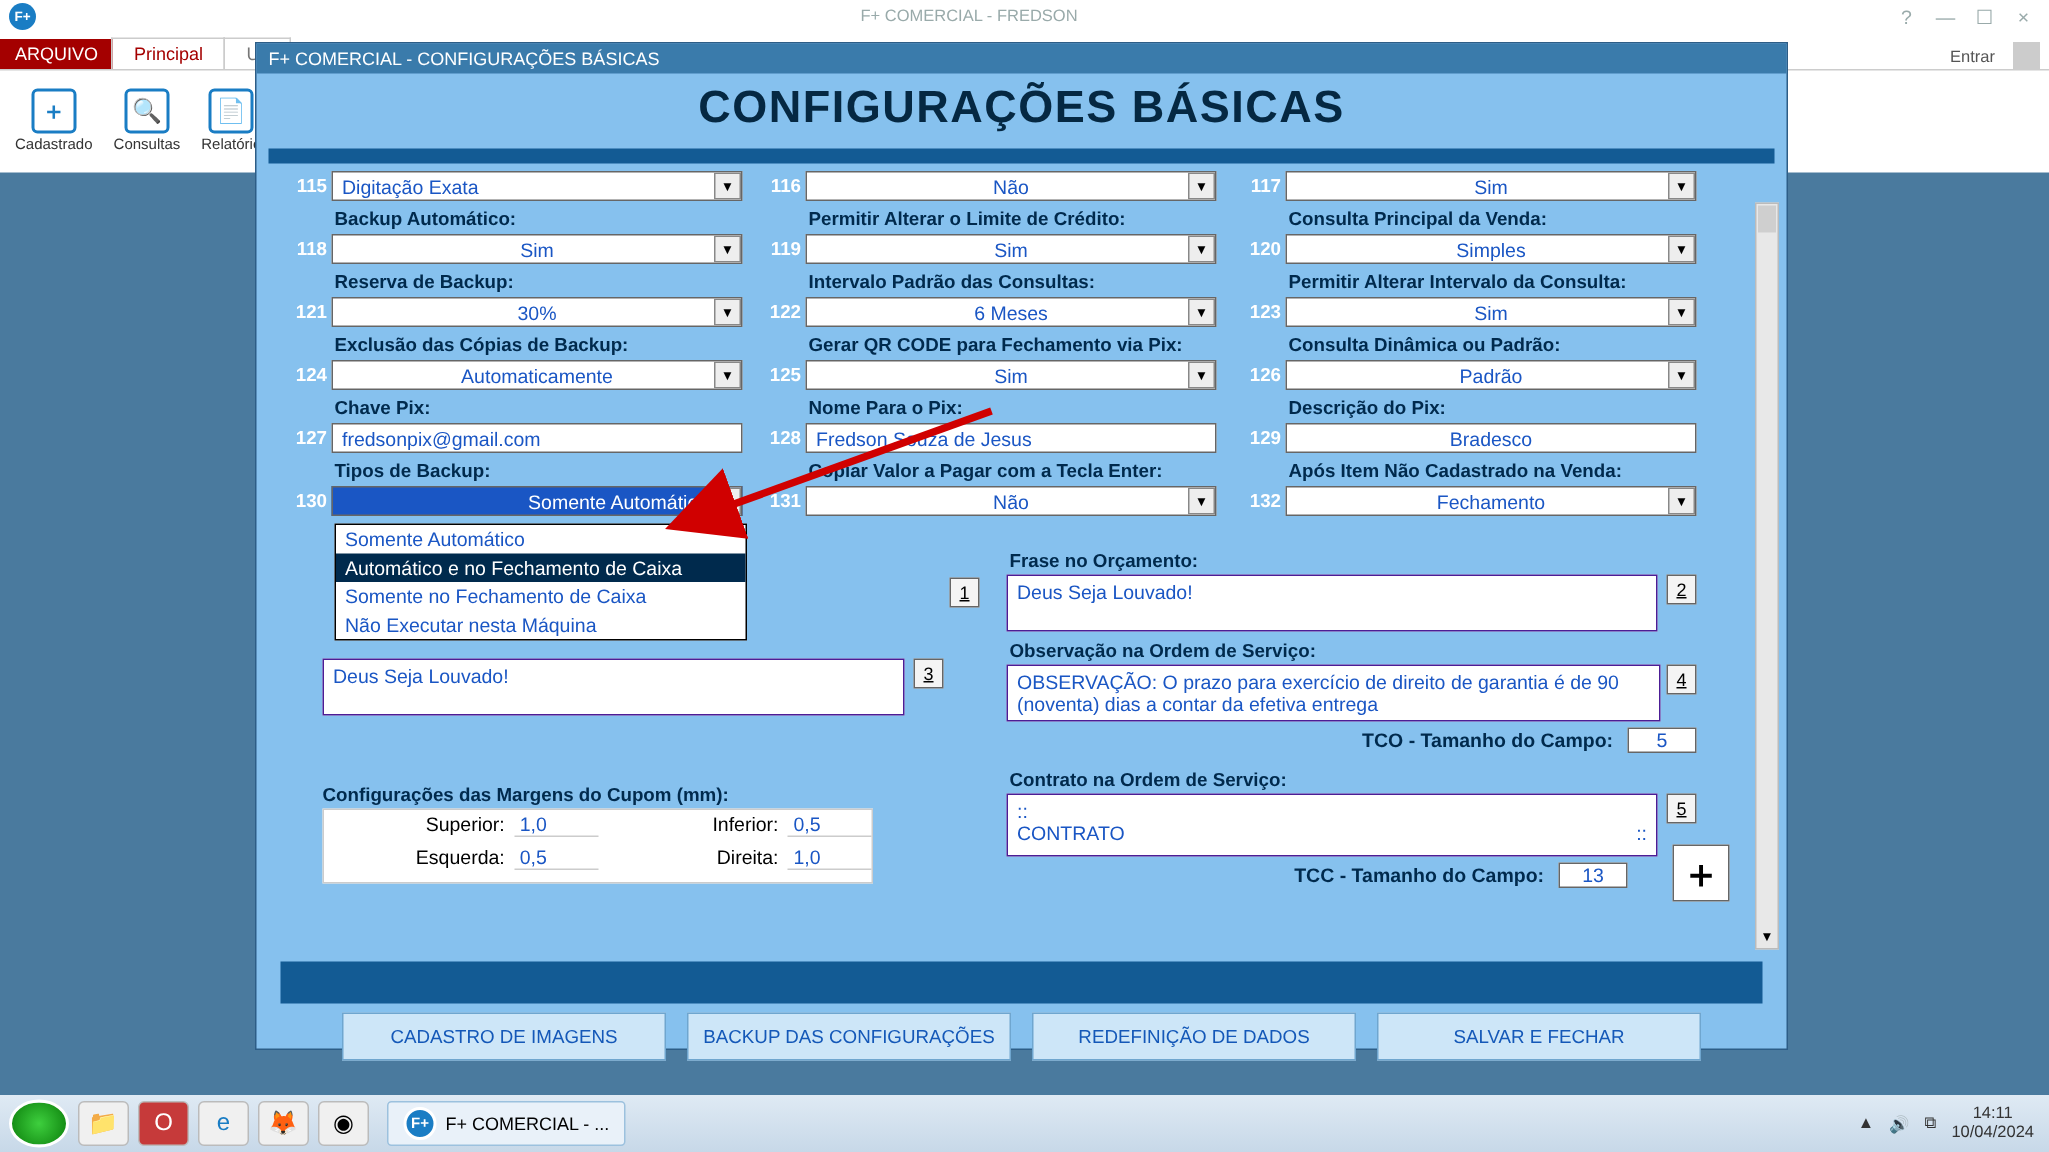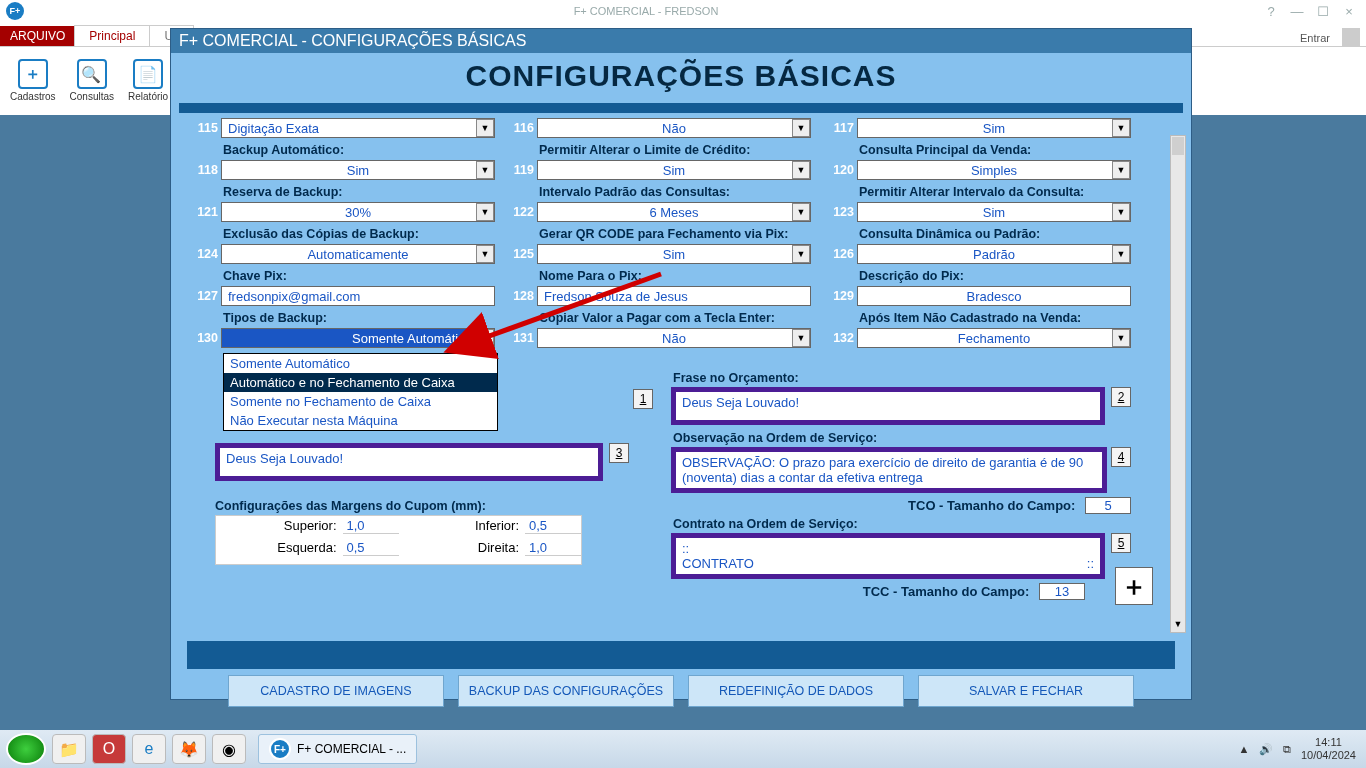--- a/index.html
+++ b/index.html
@@ -20,21 +20,21 @@
 .ribbon-tabs .spacer{flex:1;}
 .ribbon-tabs .entrar{font-size:11px;color:#555;padding:2px 6px;}
 .ribbon-tabs .avatar{width:18px;height:18px;background:#ccc;margin:0 6px;}
 
 .ribbon-body { height:68px; border-top:1px solid #ccc; display:flex; align-items:center; gap:14px; padding:4px 10px;}
 .rib-item { display:flex; flex-direction:column; align-items:center; gap:2px; color:#333; font-size:10px;}
 .rib-ico { width:30px;height:30px; border:2px solid #1a7dc4; border-radius:4px; position:relative; display:flex;align-items:center;justify-content:center;color:#1a7dc4;font-weight:bold;font-size:16px;}
 
 
 .dialog { position:absolute; left:170px; top:28px; width:1022px; height:672px; background:#86c1ee; border:1px solid #2d5d86;}
-.dlg-title { background:#3a7bab; color:#fff; font-size:16px; padding:3px 8px;}
+.dlg-title { background:#3a7bab; color:#fff; font-size:12px; padding:3px 8px;}
 .dlg-head { text-align:center; font-size:30px; font-weight:900; letter-spacing:1px; color:#052842; padding:6px 0 10px; font-family: Arial Black, Arial, sans-serif;}
 .darkbar { height:10px; background:#135b94; margin:0 8px;}
 .content { position:relative; padding:4px 14px 0 14px; height:500px;}
 .col { position:absolute; top:4px; }
 .col.a { left:24px; width:300px;}
 .col.b { left:340px; width:300px;}
 .col.c { left:660px; width:300px;}
 
 .pair { margin-bottom:2px;}
 .lbl { font-size:12.5px; font-weight:bold; color:#002a4d; padding-left:28px; line-height:18px;}
@@ -43,21 +43,21 @@
 .fld { flex:1; height:20px; border:1px solid #666; background:#fff; display:flex; align-items:center; position:relative;}
 .fld span.val { flex:1; text-align:center; color:#1a56c4; font-size:13px; padding:0 4px; overflow:hidden; white-space:nowrap;}
 .fld span.val.left { text-align:left; padding-left:6px;}
 .fld .arrow { width:18px; height:18px; border:1px solid #888; background:#eee; display:flex;align-items:center;justify-content:center; position:absolute; right:0; top:0; font-size:9px;}
 
 .dropdown-list { position:absolute; left:52px; top: 240px; width:275px; background:#fff; border:1px solid #000; z-index:50;}
 .dropdown-list div { padding:2px 6px; font-size:13px; color:#1a56c4;}
 .dropdown-list div.hl { background:#002a4d; color:#fff;}
 
 .bignum { width:20px;height:20px; border:1px solid #666; background:#f4f4f4; display:flex;align-items:center;justify-content:center; font-size:12px; text-decoration:underline;}
-.txtarea { border:5px solid #4c1d95; background:#fff; color:#1a56c4; font-size:13px; padding:3px 6px; min-height:38px;}
+.txtarea { border:1px solid #4c1d95; background:#fff; color:#1a56c4; font-size:13px; padding:3px 6px; min-height:38px;}
 
 .margins { border:0; display:flex; flex-wrap:wrap; padding:2px 0; gap:0;}
 .margins .ml { width:50%; display:flex; align-items:flex-start; height:22px;}
 .margins .ml .k { flex:1; text-align:right; font-size:13px; padding-right:6px;}
 .margins .ml .v { width:56px; color:#1a56c4; font-size:13px; border-bottom:1px solid #ccc; padding-left:4px;}
 
 .tco { text-align:right; font-size:13px; font-weight:bold; color:#002a4d;}
 .tco .box{ display:inline-block; width:46px; border:1px solid #666; background:#fff; color:#1a56c4; text-align:center; font-weight:normal; margin-left:6px;}
 
 .plusbtn { position:absolute; width:38px;height:38px; border:1px solid #666; background:#fff; display:flex;align-items:center;justify-content:center; font-size:26px; font-weight:bold;}
@@ -101,21 +101,21 @@
     <div class="tab-file">ARQUIVO</div>
     <div class="tab">Principal</div>
     <div class="tab dim">Uti</div>
     <div class="spacer"></div>
     <div class="entrar">Entrar</div>
     <div class="avatar"></div>
   </div>
   <div class="ribbon-body">
     <div class="rib-item">
       <div class="rib-ico">＋</div>
-      <div>Cadastros</div>
+      <div>Cadastrado</div>
     </div>
     <div class="rib-item">
       <div class="rib-ico">🔍</div>
       <div>Consultas</div>
     </div>
     <div class="rib-item">
       <div class="rib-ico">📄</div>
       <div>Relatório</div>
     </div>
   </div>
@@ -340,21 +340,21 @@
       <div style="display:flex; gap:4px; align-items:flex-start;">
         <div class="txtarea" style="flex:1">OBSERVAÇÃO: O prazo para exercício de direito de garantia é de 90 (noventa) dias a contar da efetiva entrega</div>
         <div class="bignum">4</div>
       </div>
       <div class="tco" style="margin-top:4px;">
         <span>TCO - Tamanho do Campo:</span>
         <span class="box">5</span>
       </div>
     </div>
 
-    <div style="position:absolute; left:44px; top:384px; width:367px;">
+    <div style="position:absolute; left:44px; top:412px; width:367px;">
       <div class="lbl" style="padding-left:0">Configurações das Margens do Cupom (mm):</div>
       <div class="margins" style="background:#fff;border:1px solid #ccc;">
         <div class="ml">
             <div class="k">Superior:</div>
             <div class="v">1,0</div>
           </div>
         <div class="ml">
             <div class="k">Inferior:</div>
             <div class="v">0,5</div>
           </div>

